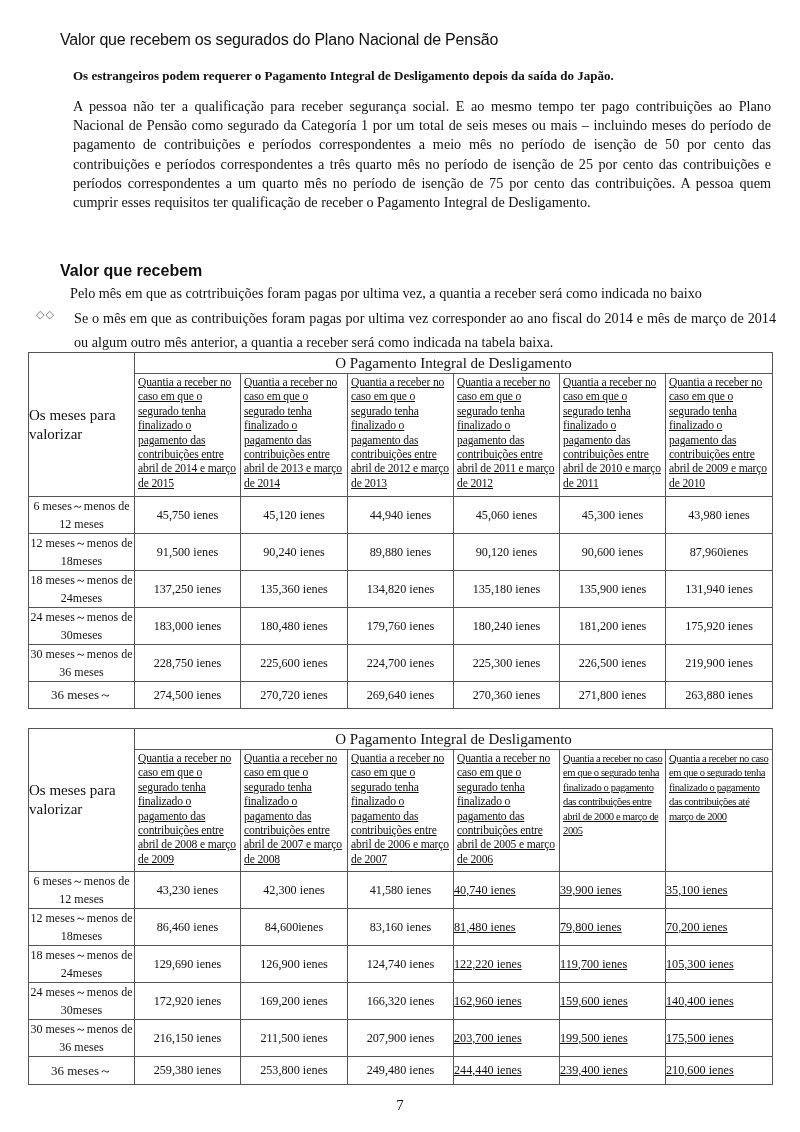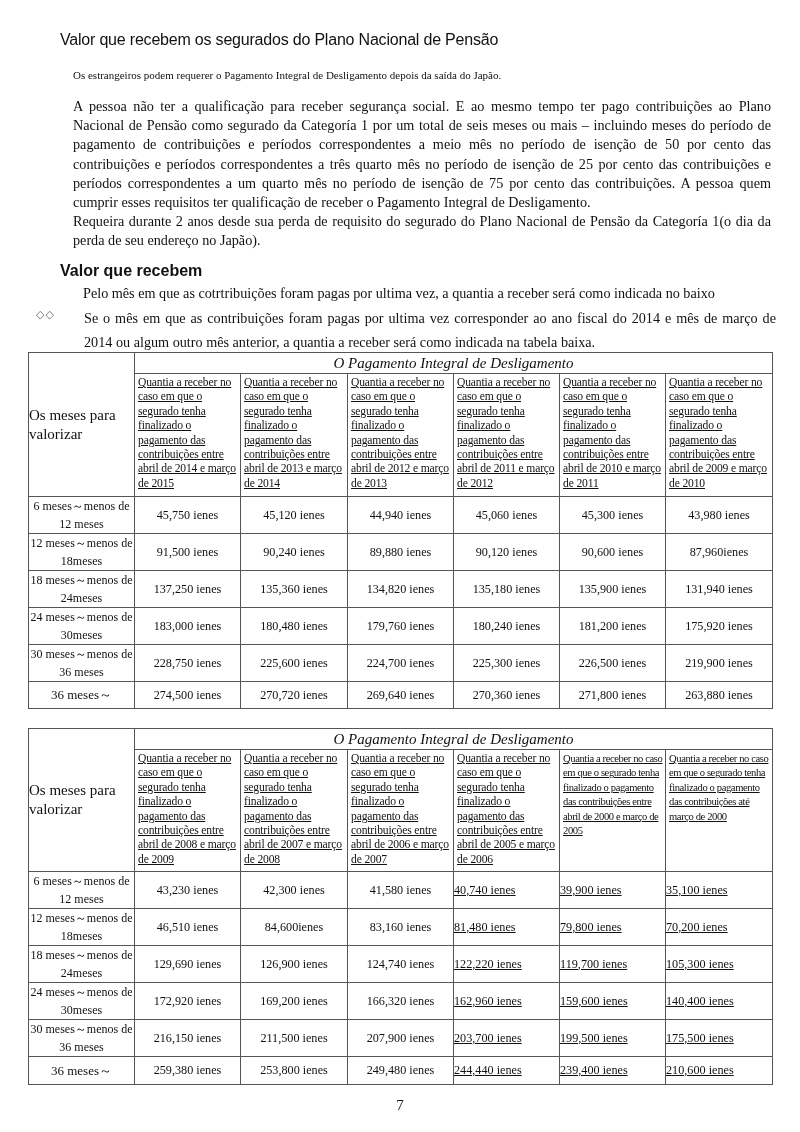--- a/index.html
+++ b/index.html
@@ -1,56 +1,55 @@
 <!DOCTYPE html>
 <html><head>
 <meta charset="utf-8">
 <style>
   html, body { margin: 0; padding: 0; background: #ffffff; }
   body { width: 800px; height: 1132px; position: relative; overflow: hidden; color: #111; }
   .serif { font-family: "Liberation Serif", "DejaVu Serif", serif; }
   .sans { font-family: "Liberation Sans", "DejaVu Sans", sans-serif; }
 
   .h1 { position: absolute; left: 60px; top: 31px; font-size: 16px; letter-spacing: -0.2px; }
-  .p-intro { position: absolute; left: 73px; top: 66px; font-size: 11px; line-height: 19px; }
+  .p-intro { position: absolute; left: 73px; top: 66px; font-size: 13px; line-height: 19px; font-weight: bold; }
   .p-body { position: absolute; left: 73px; top: 97px; width: 698px; font-size: 14.2px; line-height: 19.2px; text-align: justify; }
   .p-body span { display: block; }
   .h2 { position: absolute; left: 60px; top: 262px; font-size: 16px; font-weight: bold; }
-  .p-lead { position: absolute; left: 83px; top: 284px; font-size: 14.2px; line-height: 19px; }
+  .p-lead { position: absolute; left: 70px; top: 284px; font-size: 14.2px; line-height: 19px; }
   .bullet-wrap { position: absolute; left: 36px; top: 306px; width: 740px; }
   .bullet-icon { position: absolute; left: 0; top: 2px; font-size: 11px; color: #666; letter-spacing: 1px; }
-  .bullet-text { margin-left: 48px; font-size: 14.2px; line-height: 24px; text-align: justify; }
+  .bullet-text { margin-left: 38px; font-size: 14.2px; line-height: 24px; text-align: justify; }
 
   table.pay { position: absolute; left: 28px; width: 744px; border-collapse: collapse; table-layout: fixed; }
   table.pay td, table.pay th { border: 1px solid #555; padding: 0; font-weight: normal; }
   .t1 { top: 352px; }
   .t2 { top: 728px; }
   .corner { vertical-align: middle; font-size: 15px; line-height: 19px; }
-  .group-head { text-align: center; font-size: 15px; height: 20px; font-style: italic; }
+  .group-head { text-align: center; font-size: 15px; height: 20px; }
   .col-head { vertical-align: top; text-align: left; font-size: 11.6px; line-height: 14.4px; padding: 2px 2px 0 3px !important; letter-spacing: -0.15px; text-decoration: underline; }
   .col-head.small { font-size: 10.6px; line-height: 14.4px; letter-spacing: -0.4px; }
   .row-label { text-align: center; font-size: 12px; line-height: 18px; }
   .row-label.big { font-size: 13px; margin-top: 7px; }
   .cell { text-align: center; font-size: 12.2px; }
   .t2 .cell.rightish { text-align: left; padding-right: 14px !important; text-decoration: underline; }
   .t1 .r { height: 37px; }
   .t1 .r.last { height: 27px; }
   .t2 .r { height: 37px; }
   .t2 .r.last { height: 28px; }
 
   .page-num { position: absolute; left: 0; width: 800px; top: 1097px; text-align: center; font-size: 15px; }
 </style>
 </head>
 <body>
 
 <div class="h1 sans">Valor que recebem os segurados do Plano Nacional de Pensão</div>
 <div class="p-intro serif">Os estrangeiros podem requerer o Pagamento Integral de Desligamento depois da saída do Japão.</div>
 <div class="p-body serif">
   <span>A pessoa não ter a qualificação para receber segurança social. E ao mesmo tempo ter pago contribuições ao Plano Nacional de Pensão como segurado da Categoría 1 por um total de seis meses ou mais – incluindo meses do período de pagamento de contribuições e períodos correspondentes a meio mês no período de isenção de 50 por cento das contribuições e períodos correspondentes a três quarto mês no período de isenção de 25 por cento das contribuições e períodos correspondentes a um quarto mês no período de isenção de 75 por cento das contribuições. A pessoa quem cumprir esses requisitos ter qualificação de receber o Pagamento Integral de Desligamento.</span>
-  <span>Requeira durante 2 anos desde sua perda de requisito do segurado do Plano Nacional de Pensão da Categoría 1(o dia da perda de seu endereço no Japão).</span>
 </div>
 <div class="h2 sans">Valor que recebem</div>
 <div class="p-lead serif">Pelo mês em que as cotrtribuições foram pagas por ultima vez, a quantia a receber será como indicada no baixo</div>
 <div class="bullet-wrap serif">
   <span class="bullet-icon">◇◇</span>
   <div class="bullet-text">Se o mês em que as contribuições foram pagas por ultima vez corresponder ao ano fiscal do 2014 e mês de março de 2014 ou algum outro mês anterior, a quantia a receber será como indicada na tabela baixa.</div>
 </div>
 
 <table class="pay t1 serif">
   <colgroup>
@@ -159,21 +158,21 @@
     <td class="row-label">6 meses～menos de 12 meses</td>
     <td class="cell">43,230 ienes</td>
     <td class="cell">42,300 ienes</td>
     <td class="cell">41,580 ienes</td>
     <td class="cell rightish">40,740 ienes</td>
     <td class="cell rightish">39,900 ienes</td>
     <td class="cell rightish">35,100 ienes</td>
   </tr>
   <tr class="r">
     <td class="row-label">12 meses～menos de 18meses</td>
-    <td class="cell">46,510 ienes</td>
+    <td class="cell">86,460 ienes</td>
     <td class="cell">84,600ienes</td>
     <td class="cell">83,160 ienes</td>
     <td class="cell rightish">81,480 ienes</td>
     <td class="cell rightish">79,800 ienes</td>
     <td class="cell rightish">70,200 ienes</td>
   </tr>
   <tr class="r">
     <td class="row-label">18 meses～menos de 24meses</td>
     <td class="cell">129,690 ienes</td>
     <td class="cell">126,900 ienes</td>

